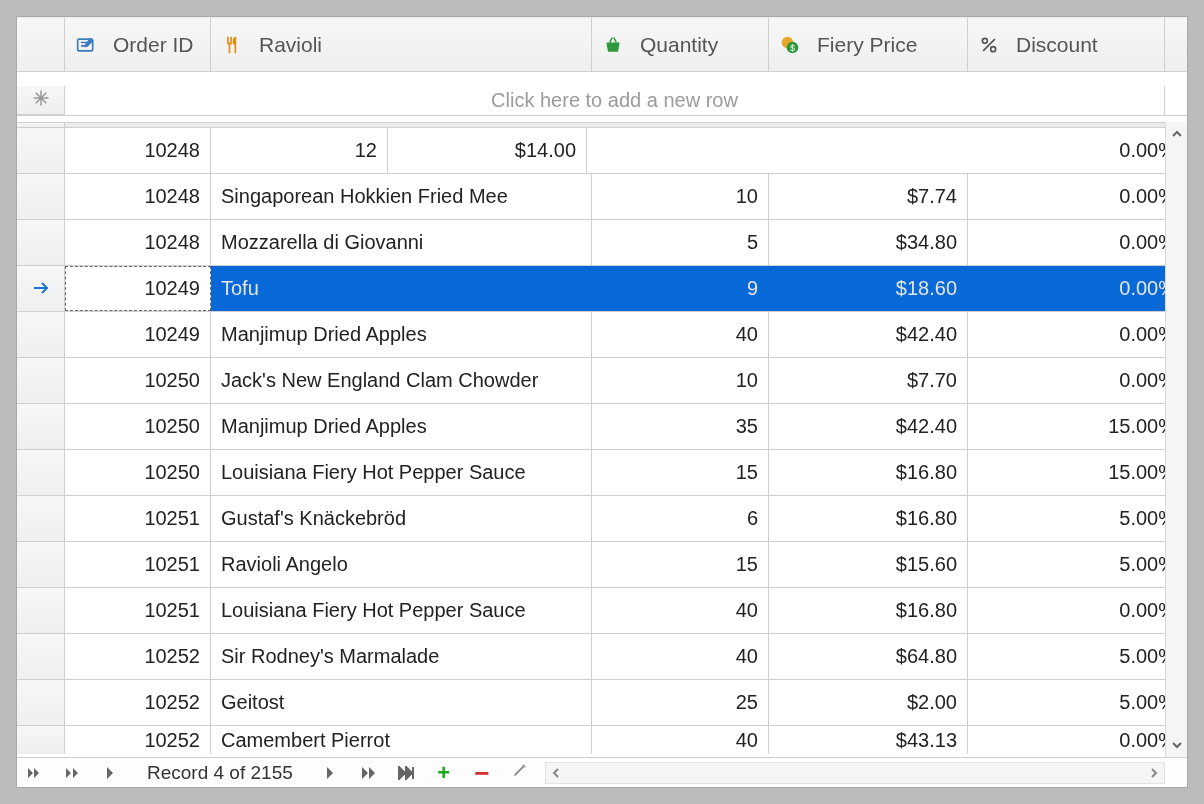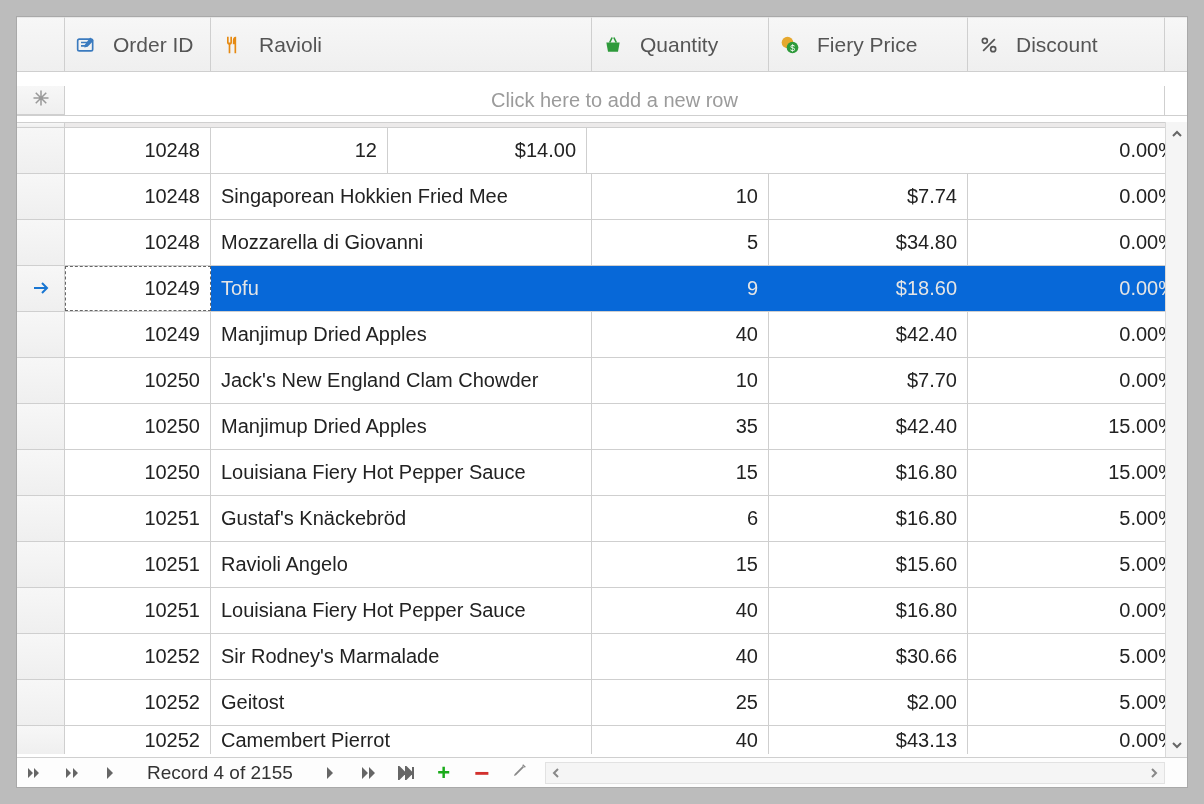--- a/index.html
+++ b/index.html
@@ -335,21 +335,21 @@
             <div class="cell col-prod">Louisiana Fiery Hot Pepper Sauce</div>
             <div class="cell col-qty num">40</div>
             <div class="cell col-price num">$16.80</div>
             <div class="cell col-disc num">0.00%</div>
           </div>
           <div class="row">
             <div class="cell col-ind"></div>
             <div class="cell col-id num">10252</div>
             <div class="cell col-prod">Sir Rodney's Marmalade</div>
             <div class="cell col-qty num">40</div>
-            <div class="cell col-price num">$30.66</div>
+            <div class="cell col-price num">$64.80</div>
             <div class="cell col-disc num">5.00%</div>
           </div>
           <div class="row">
             <div class="cell col-ind"></div>
             <div class="cell col-id num">10252</div>
             <div class="cell col-prod">Geitost</div>
             <div class="cell col-qty num">25</div>
             <div class="cell col-price num">$2.00</div>
             <div class="cell col-disc num">5.00%</div>
           </div>

